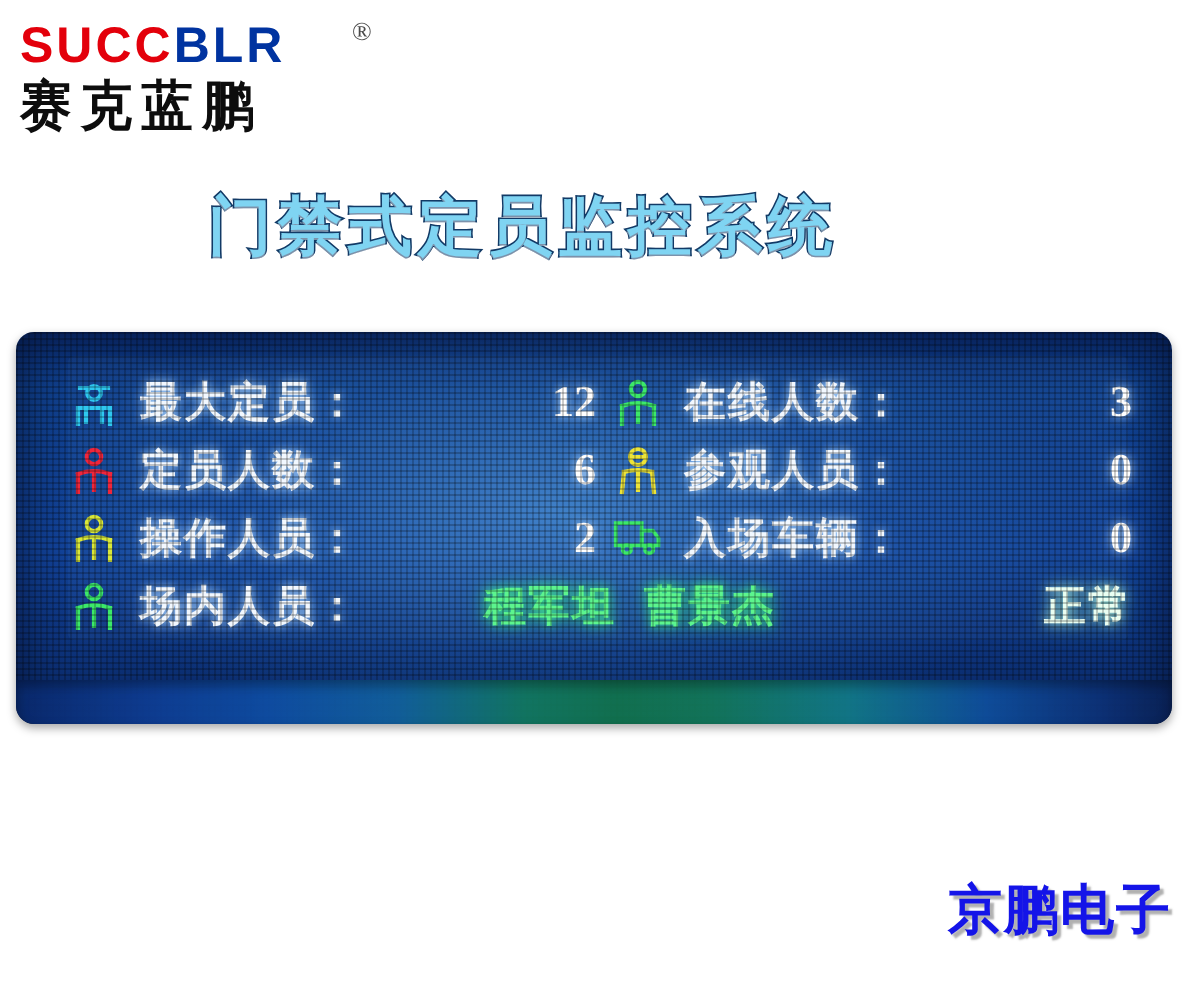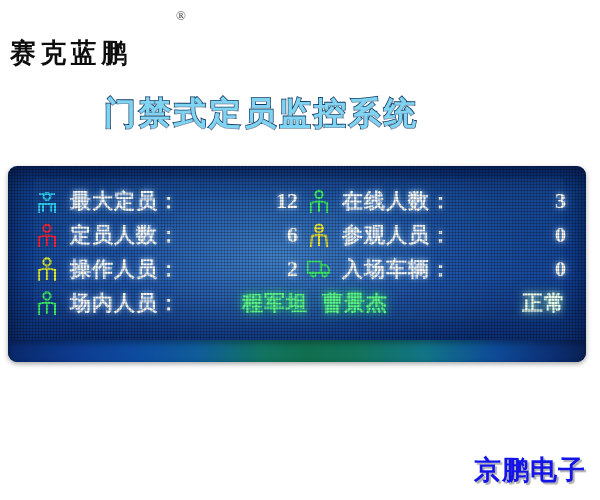--- a/index.html
+++ b/index.html
@@ -210,34 +210,35 @@
     letter-spacing: 1px;
     color: #eafff2;
     text-shadow: 0 0 6px rgba(190,255,225,0.95), 0 0 13px rgba(120,235,190,0.55);
     white-space: nowrap;
   }
 
   
   #footer-brand {
     position: absolute;
     right: 14px;
-    bottom: 12px;
+    bottom: 27px;
     font-family: "Liberation Sans", sans-serif;
     font-weight: bold;
     font-size: 27px;
     letter-spacing: 1px;
     color: #1414e8;
     text-shadow: 2px 2px 1px rgba(150,150,150,0.75);
     white-space: nowrap;
   }
 </style>
 </head>
 <body>
 
 <div id="brand-logo">
+  <div id="brand-wordmark"><span class="seg-a">SUCC</span><span class="seg-b">BLR</span></div>
   <div id="brand-reg">®</div>
   <div id="brand-cn">赛克蓝鹏</div>
 </div>
 
 <div id="page-title">门禁式定员监控系统</div>
 
 <div id="led-panel">
   <div id="led-matrix-area"></div>
 
   <div id="led-content">

